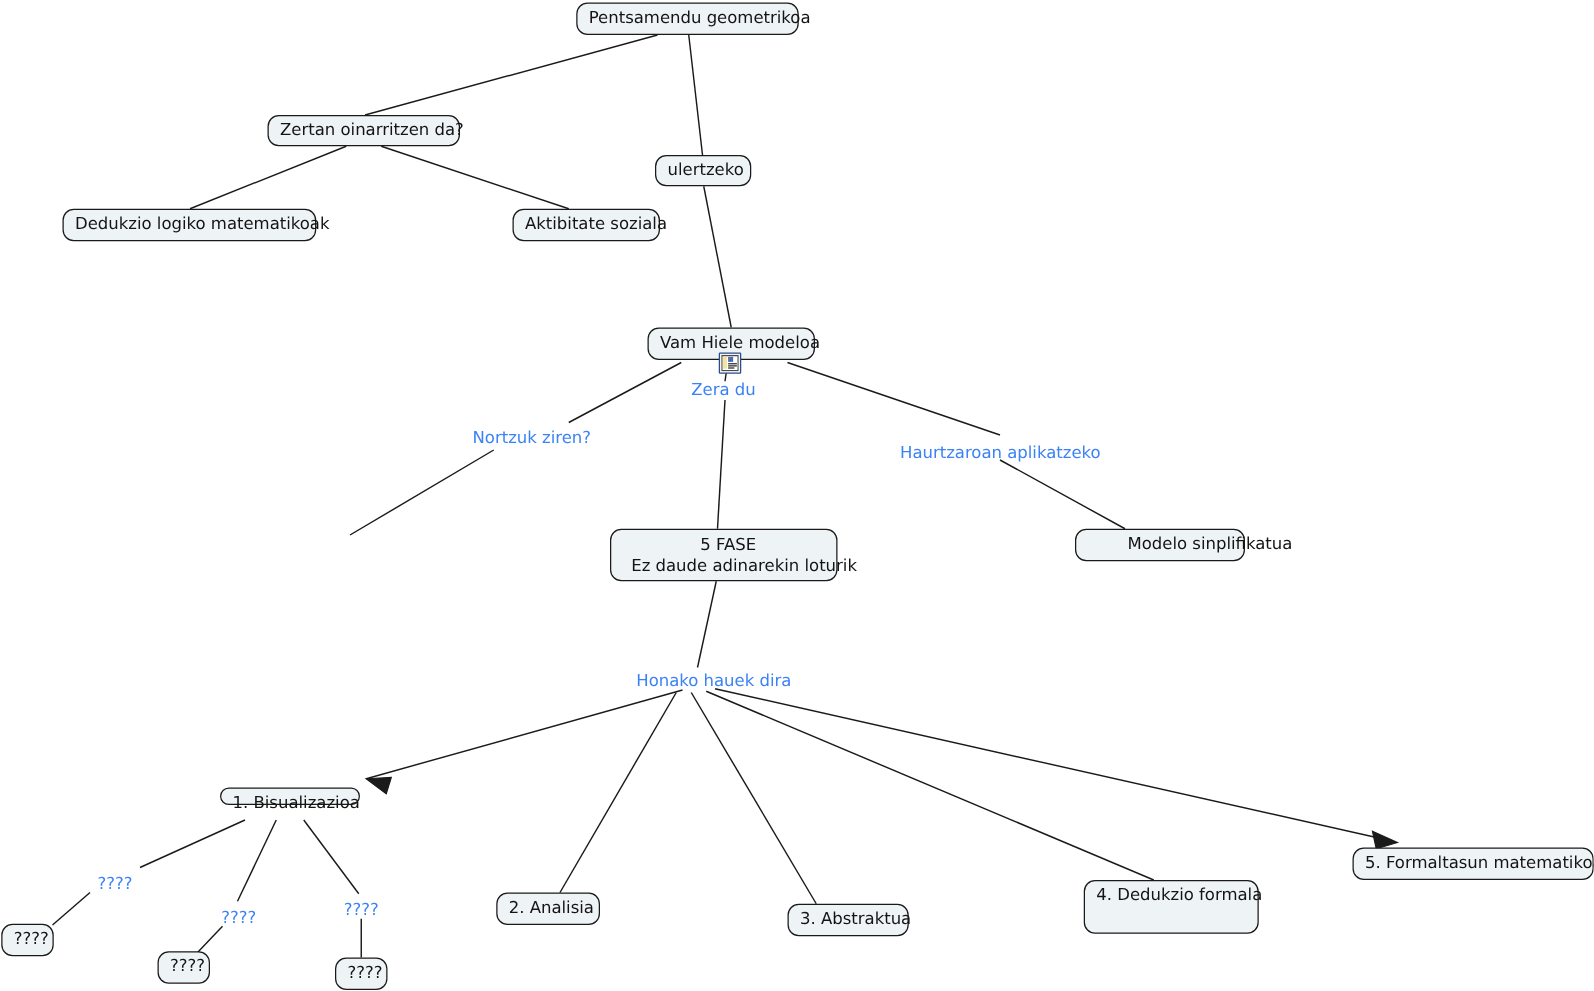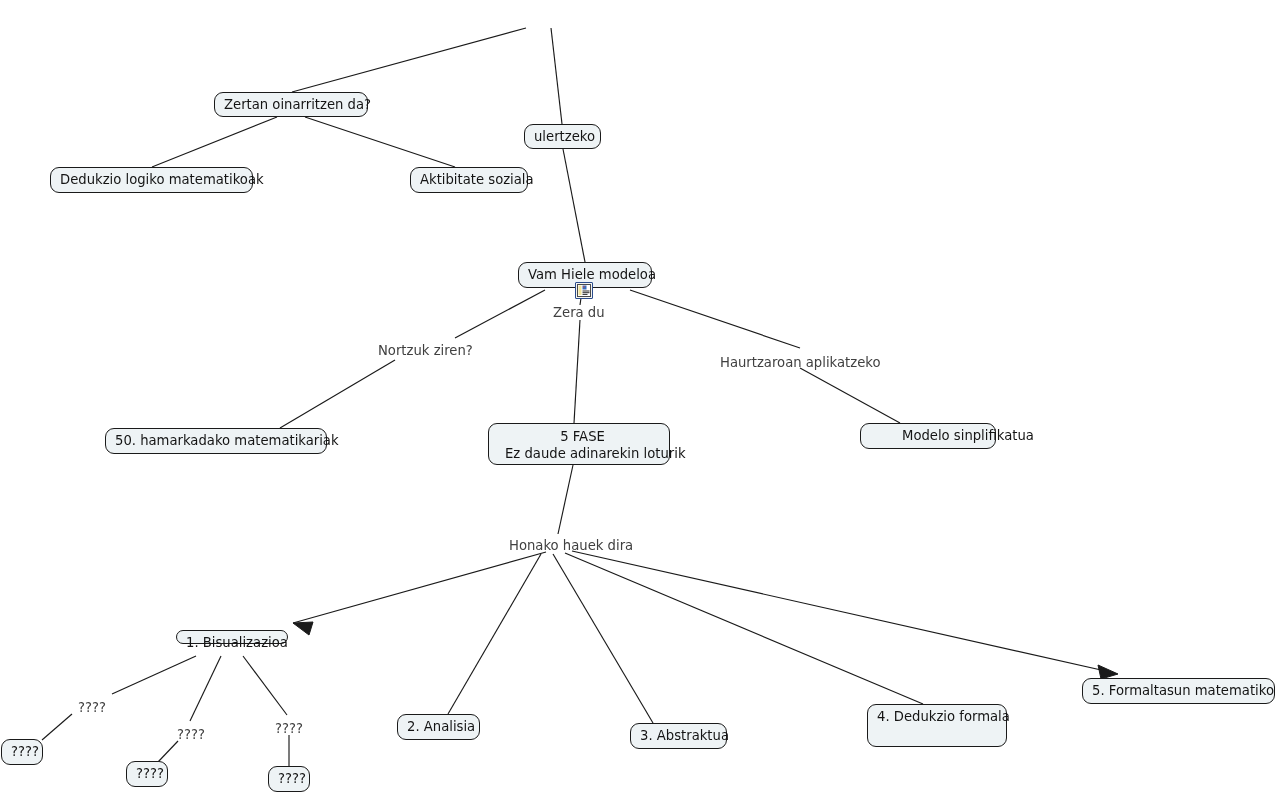--- a/index.html
+++ b/index.html
@@ -42,21 +42,21 @@
     white-space: pre;
     box-shadow: 0 0 0 0 rgba(0,0,0,0);
   }
   .node.two-line {
     line-height: 17px;
     padding-left: 16px;
   }
   .link-label {
     position: absolute;
     font-size: 13.2px;
-    color: #404040;
+    color: #3b82f6;
     white-space: pre;
     background: transparent;
     text-align: center;
     line-height: 15px;
   }
   .res-icon {
     position: absolute;
     width: 18px;
     height: 17px;
     box-sizing: border-box;
@@ -118,20 +118,21 @@
       <line x1="221" y1="656" x2="190" y2="721"></line>
 
       <line x1="178" y1="741" x2="158" y2="762"></line>
 
       <line x1="243" y1="656" x2="287" y2="715"></line>
 
       <line x1="289" y1="735" x2="289" y2="766"></line>
     </g>
   </svg>
 
+  <div class="node" style="left:461px; top:2px; width:178px; height:26px;">Pentsamendu geometrikoa</div>
 
   <div class="node" style="left:214px; top:92px; width:154px; height:25px;">Zertan oinarritzen da?</div>
 
   <div class="node" style="left:524px; top:124px; width:77px; height:25px;text-align:right;">ulertzeko</div>
 
   <div class="node" style="left:50px; top:167px; width:203px; height:26px;">Dedukzio logiko matematikoak</div>
 
   <div class="node" style="left:410px; top:167px; width:118px; height:26px;">Aktibitate soziala</div>
 
   <div class="node" style="left:518px; top:262px; width:134px; height:26px;">Vam Hiele modeloa</div>
@@ -141,21 +142,20 @@
       <rect x="0.5" y="0.5" width="13" height="12" fill="#ffffff" stroke="#4a4a4a" stroke-width="1"></rect>
       <rect x="1.5" y="1.5" width="3" height="9.5" fill="#f2e49a" stroke="none"></rect>
       <rect x="5.5" y="1.5" width="4" height="4" fill="#3a6fbf" stroke="none"></rect>
       <rect x="6.2" y="2.2" width="1.3" height="1.3" fill="#d94b3a" stroke="none"></rect>
       <rect x="5.5" y="6.5" width="7" height="1" fill="#2b2b2b"></rect>
       <rect x="5.5" y="8.2" width="7" height="1" fill="#2b2b2b"></rect>
       <rect x="5.5" y="9.9" width="5" height="1" fill="#2b2b2b"></rect>
     </svg>
   </span>
 
-  <div class="node" style="left:105px; top:428px; width:222px; height:26px;">50. hamarkadako matematikariak</div>
 
   <div class="node two-line" style="left:488px; top:423px; width:182px; height:42px;">5 FASE
 Ez daude adinarekin loturik</div>
 
   <div class="node" style="left:860px; top:423px; width:136px; height:26px;padding-left:41px;">Modelo sinplifikatua</div>
 
   <div class="node" style="left:176px; top:630px; width:112px; height:14px;">1. Bisualizazioa</div>
 
   <div class="node" style="left:397px; top:714px; width:83px; height:26px;">2. Analisia</div>
 

